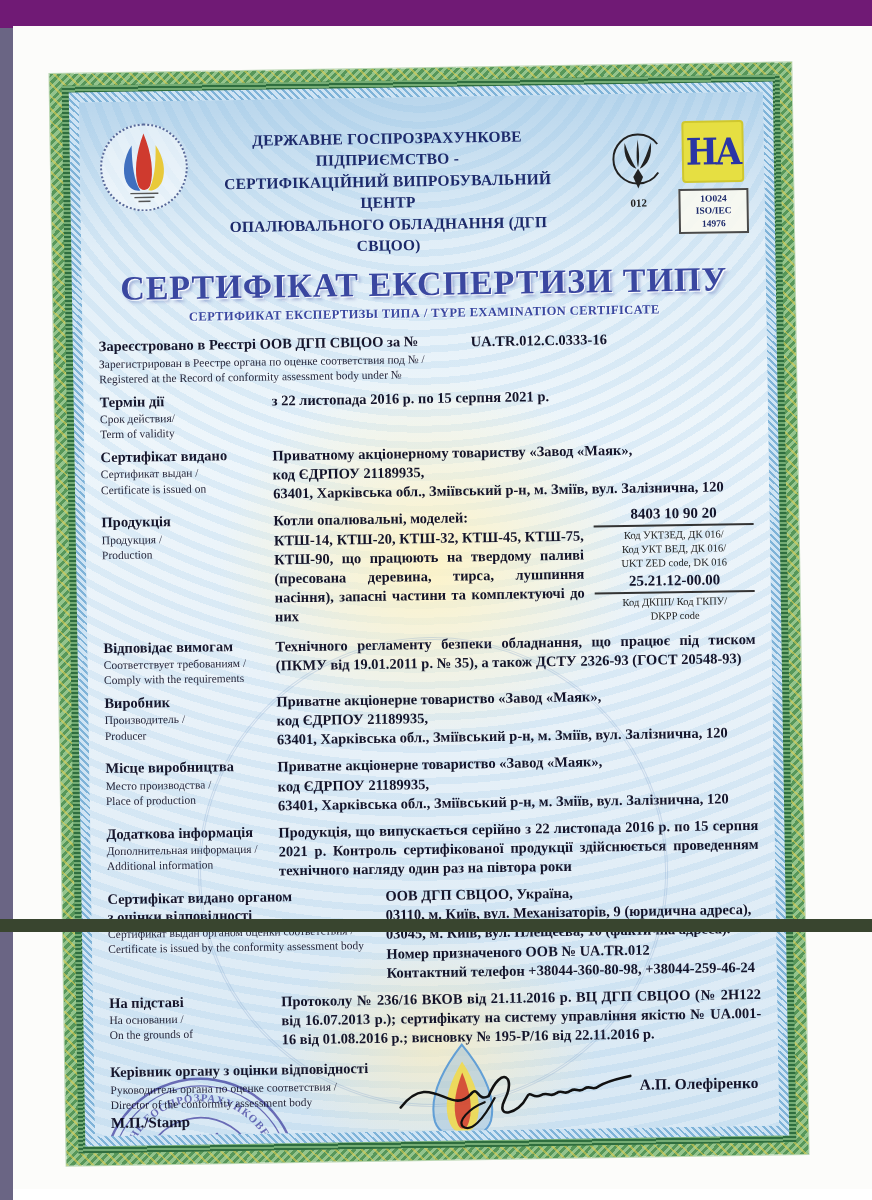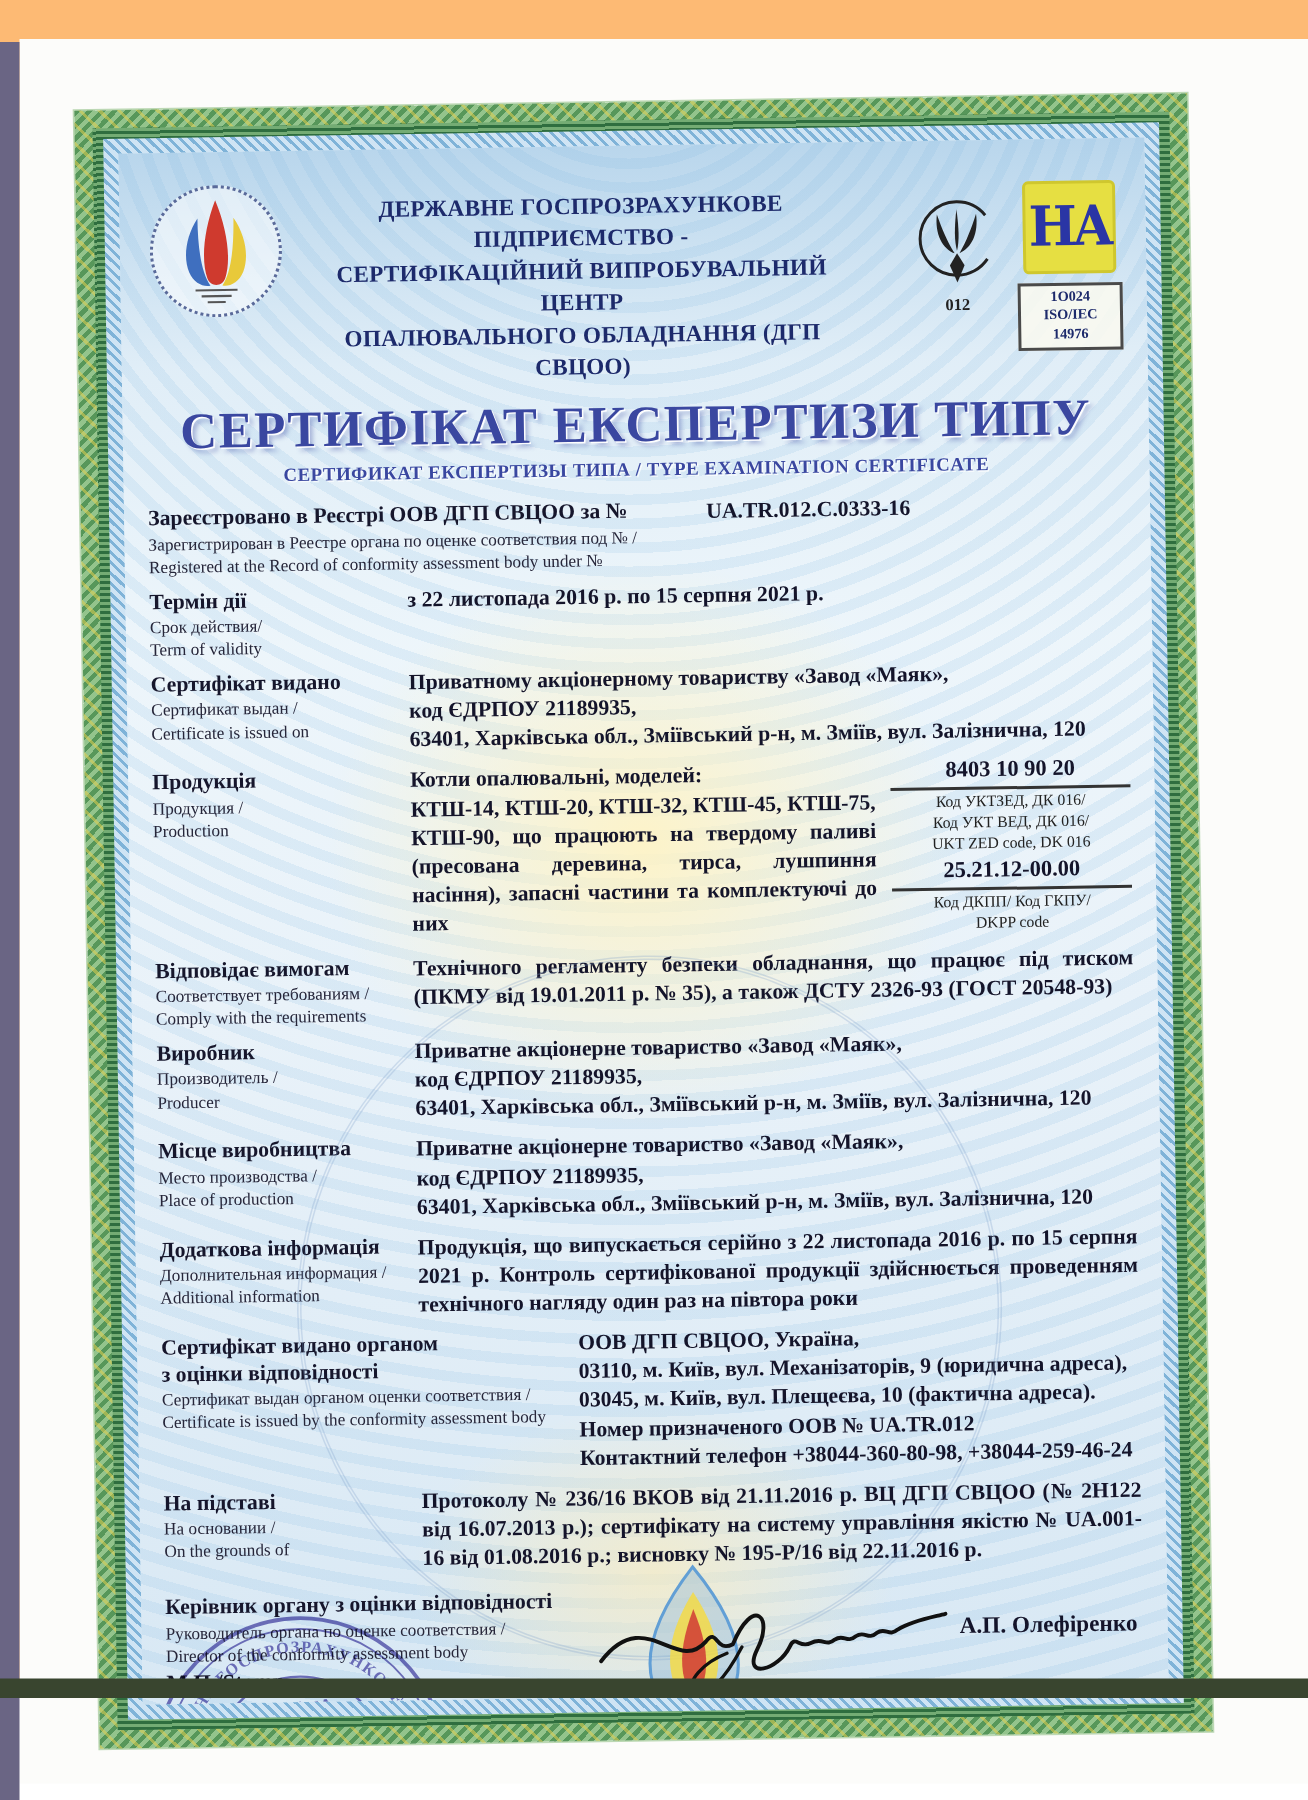--- a/index.html
+++ b/index.html
@@ -1,18 +1,18 @@
 <!DOCTYPE html>
 <html><head>
 <meta charset="utf-8">
 <style>
   * { box-sizing: border-box; margin: 0; padding: 0; }
   html,body { width:872px; height:1200px; overflow:hidden; background:#ffffff;
               font-family:"Liberation Serif","DejaVu Serif",serif; }
-  .scan { position:relative; width:872px; height:1132px; background:#fdba74; }
+  .scan { position:relative; width:872px; height:932px; background:#701a75; }
   .scan-strip-left { position:absolute; left:0; top:28px; width:13px; height:1172px; background:#6a6584; }
   .scan-strip-bottom { position:absolute; left:0; bottom:0; width:872px; height:13px; background:#39452f; }
   .paper { position:absolute; left:13px; top:26px; width:859px; height:1163px; background:#fcfcfa; }
 
   .cert { position:absolute; left:58px; top:68px; width:742px; height:1092px;
           transform:rotate(-0.9deg); transform-origin:50% 50%;
           padding:12px; 
           background:
             repeating-linear-gradient(45deg, rgba(222,206,80,.55) 0 2px, rgba(222,206,80,0) 2px 9px),
             repeating-linear-gradient(135deg, #57975a 0 3px, #93c48c 3px 6px);

